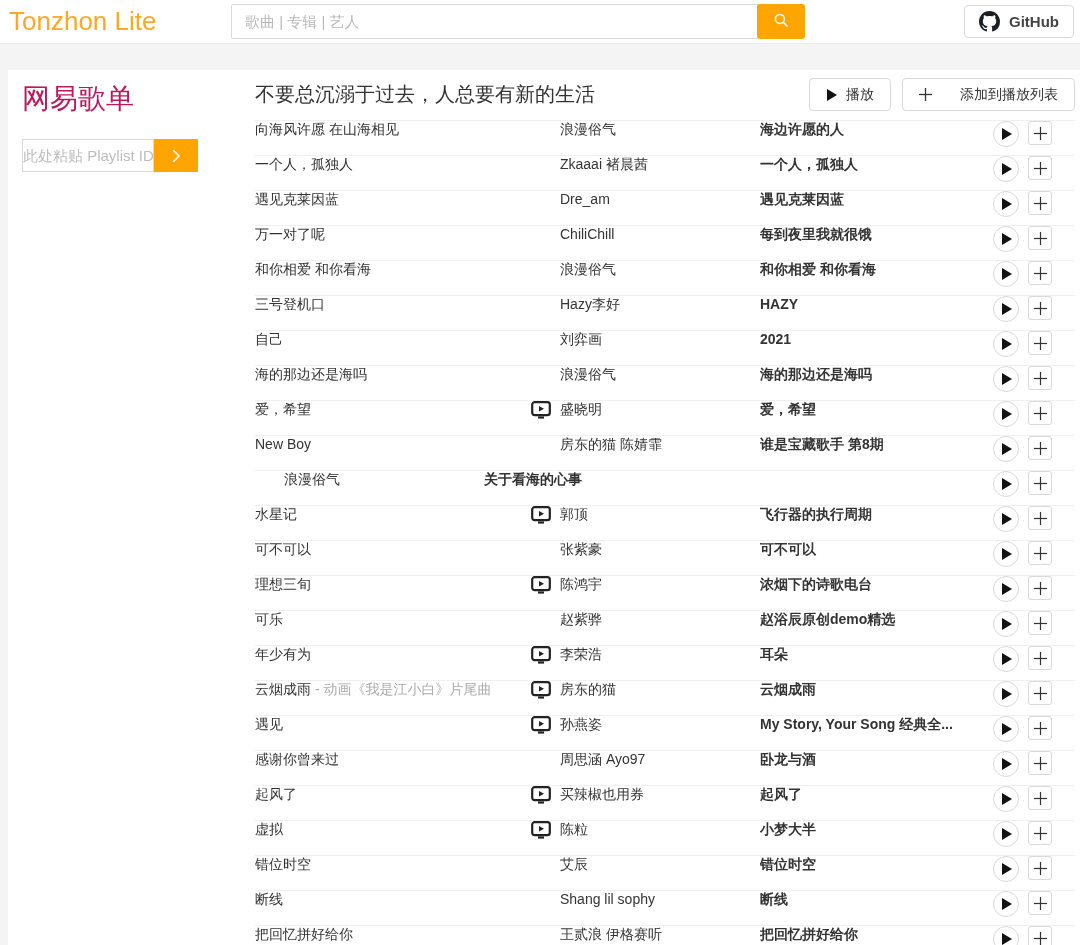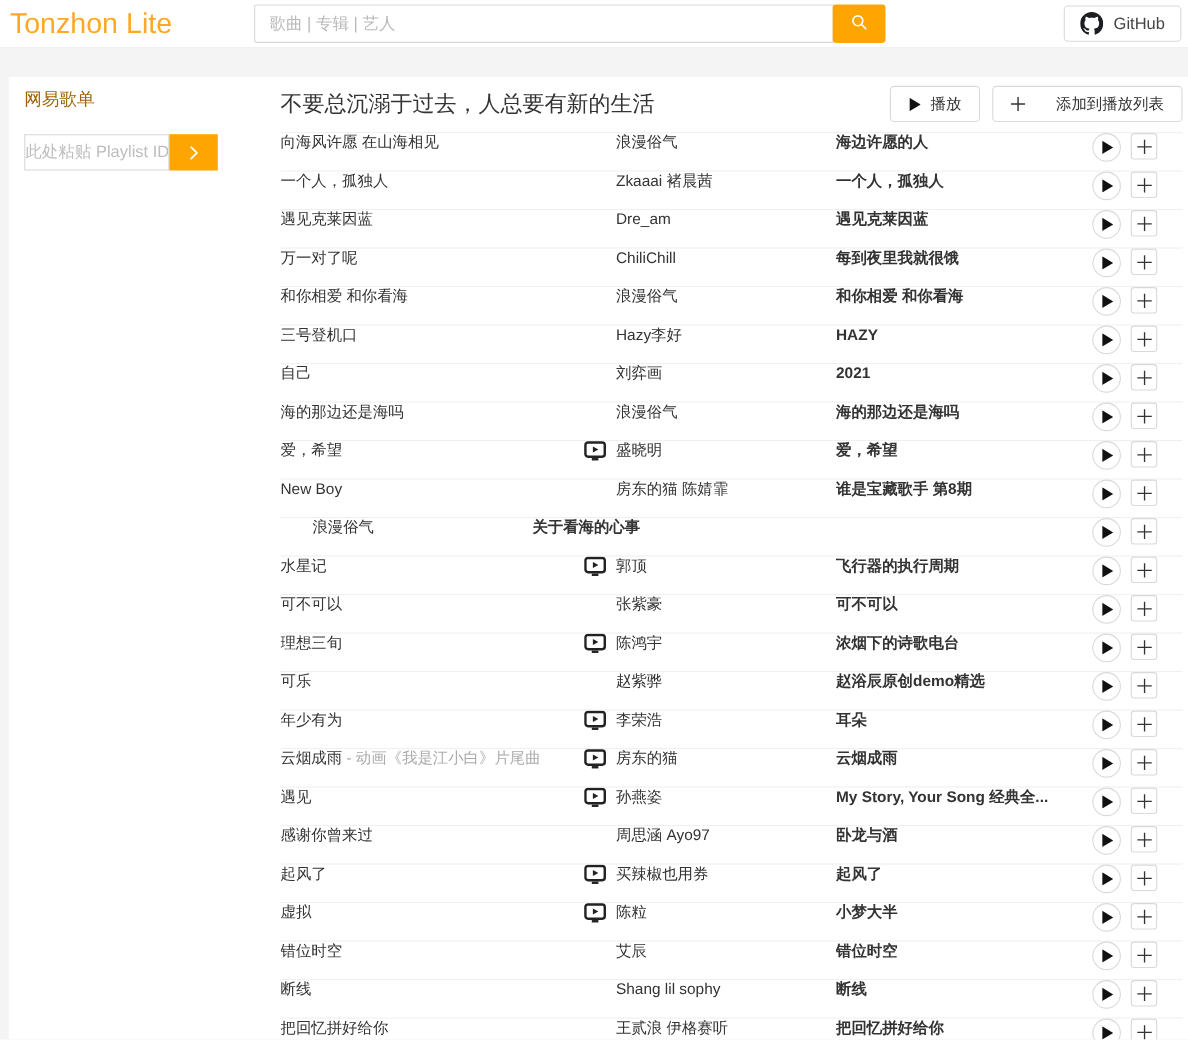--- a/index.html
+++ b/index.html
@@ -28,30 +28,30 @@
   .search input::placeholder { color:#b8b8b8; }
   .search-btn {
     width:48px; height:35px; background:#ffa502; border:none;
     border-radius:3px; margin-left:-1px; cursor:pointer;
     display:flex; align-items:center; justify-content:center;
   }
   .github-btn {
     position:absolute; right:6px; top:5px; height:33px;
     background:#fff; border:1px solid #d9d9d9; border-radius:4px;
     display:flex; align-items:center; gap:9px; padding:0 14px;
-    font-size:15px; color:#444; cursor:pointer;
+    font-size:15px; color:#444; cursor:pointer;font-weight:bold;
   }
   
   .card {
     position:absolute; left:8px; top:70px; right:0; bottom:0;
     background:#fff;
   }
   
   .sidebar { position:absolute; left:14px; top:10px; width:228px; }
-  .sidebar-title { font-size:16px; font-weight:400; color:#a16207; }
+  .sidebar-title { font-size:28px; font-weight:400; color:#be185d; }
   .pid-group { margin-top:21px; display:flex; height:33px; }
   .pid-group input {
     width:132px; height:33px; border:1px solid #d9d9d9;
     padding:0 0; font-size:15px; outline:none; color:#333;
     font-family:"Liberation Sans", sans-serif;
   }
   .pid-group input::placeholder { color:#bdbdbd; }
   .pid-btn {
     width:44px; height:33px; background:#ffa502; border:none; cursor:pointer;
     display:flex; align-items:center; justify-content:center;

